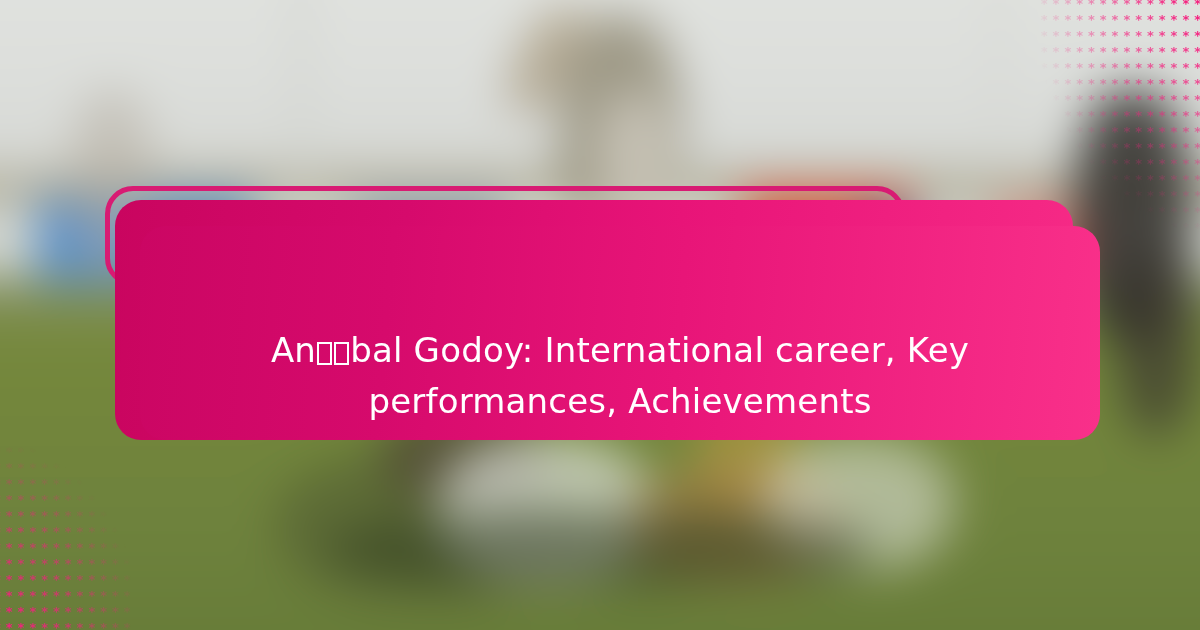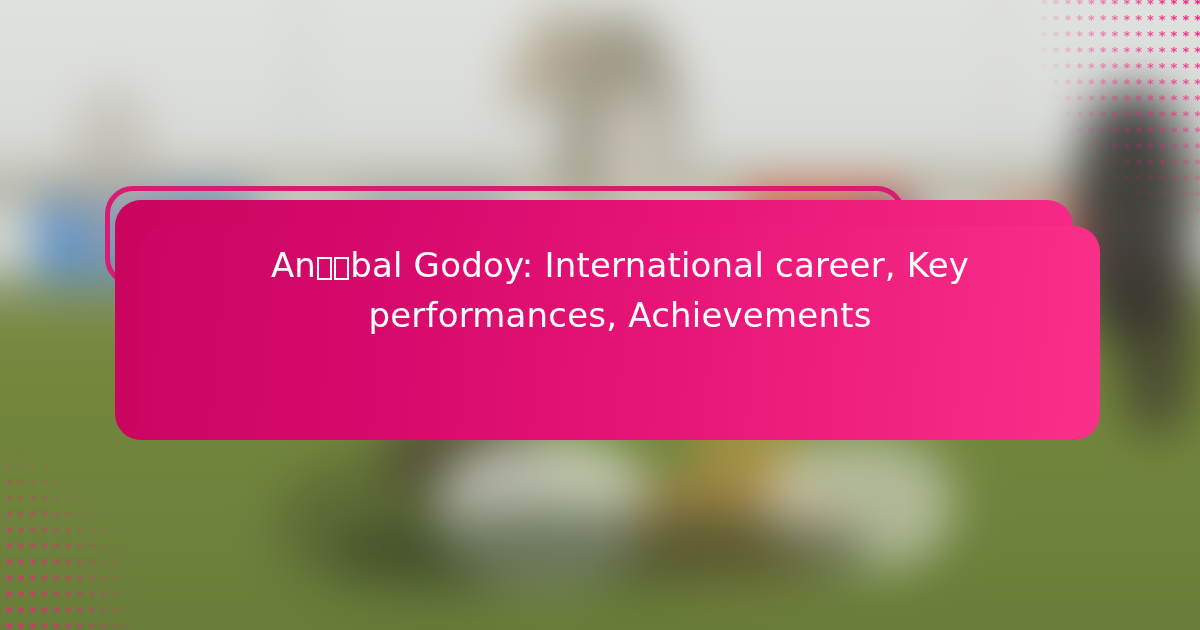--- a/index.html
+++ b/index.html
@@ -122,21 +122,21 @@
     background:linear-gradient(95deg,#c9055f 0%,#d60a6c 30%,#e81478 58%,#f62a86 100%);
   }
 
   .card-front {
     position:absolute;
     left:140px; top:226px;
     width:960px; height:214px;
     border-radius:26px;
     background:linear-gradient(95deg,#cb0663 0%,#d60a6c 26%,#e81578 56%,#f9308a 100%);
     display:flex;
-    align-items:flex-start;
+    align-items:flex-end;
     justify-content:center;
     padding:14px 34px;
   }
 
   .card-title {
     color:#ffffff;
     font-family:"DejaVu Sans", sans-serif;
     font-size:34px;
     font-weight:400;
     line-height:1.48;

